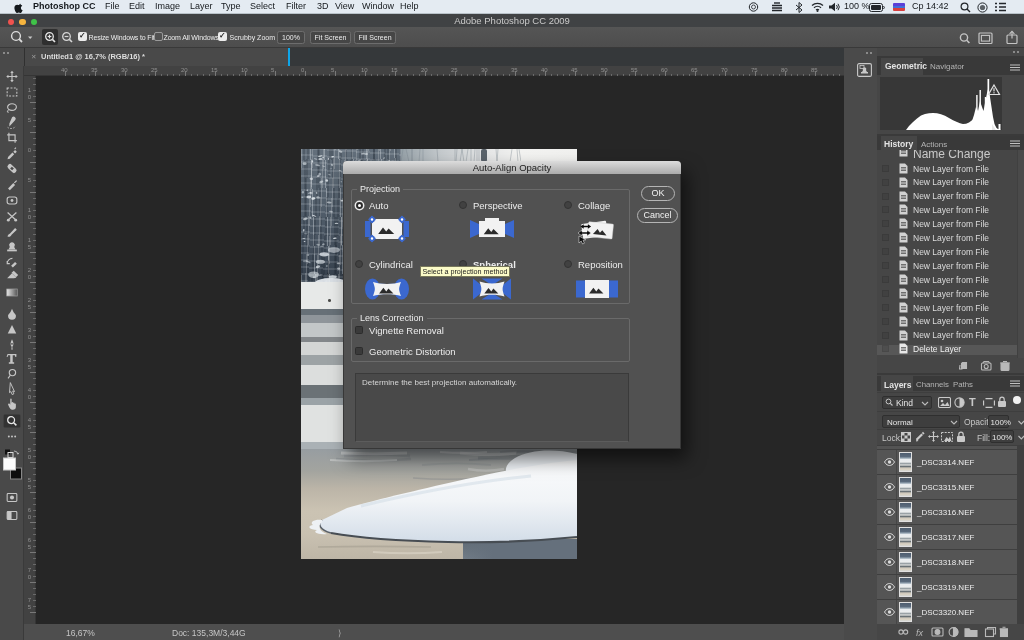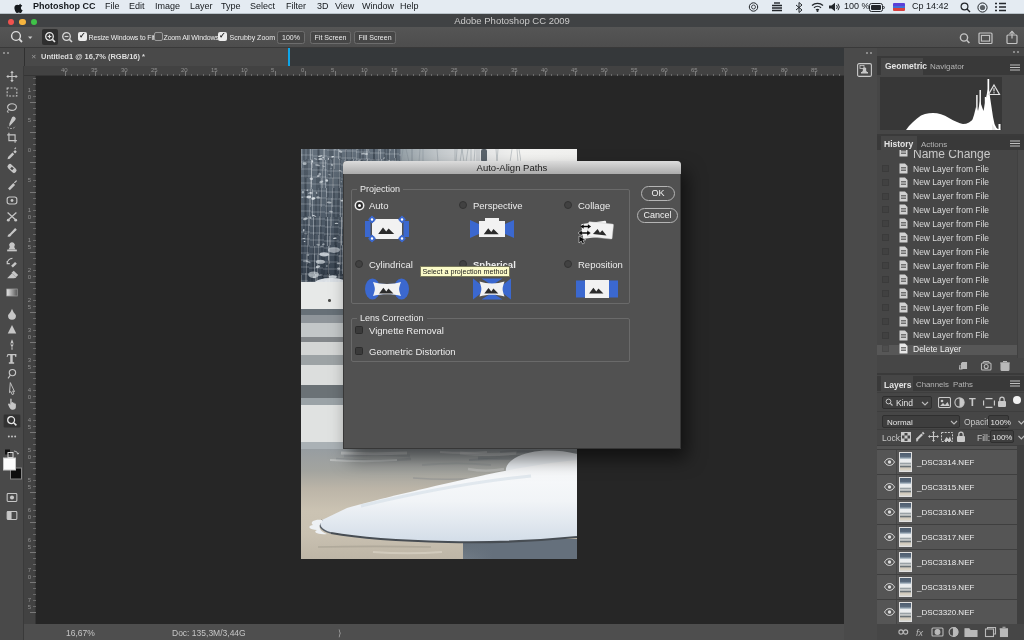--- a/index.html
+++ b/index.html
@@ -791,21 +791,21 @@
         <path d="M209 33 C232 26 256 21 276 19 L276 42 C252 40 228 42 216 47 C206 42 203 37 209 33 Z" fill="#b5c6d8" opacity="0.75"></path>
         <path d="M276 16 C245 19 205 26 165 35 C125 44 78 55 46 64 L21 76 C16 80 19 86 30 89 C58 94 102 97 147 98 C197 99 246 96 276 93 Z" fill="url(#mg)"></path>
         <path d="M60 62 C110 50 170 38 230 32" stroke="#cdd9e4" stroke-width="3" fill="none" opacity="0.5"></path>
         <path d="M30 89 C58 94 102 97 147 98 C197 99 246 96 276 93" stroke="#474d53" stroke-width="2.2" fill="none"></path>
         <path d="M21 76 C16 80 19 86 30 89" stroke="#596068" stroke-width="1.6" fill="none"></path>
         <path d="M21 76 C14 75 8 78 12 81 C5 82 9 86 16 86 C11 88 17 91 26 90 C19 88 16 82 21 78 Z" fill="#eef1f4"></path>
       </svg>
     </div>
 
 <div class="abs" id="dlg">
-  <div id="dlgtitle">Auto-Align Paths</div>
+  <div id="dlgtitle">Auto-Align Opacity</div>
   <div class="group" style="left:8px;top:28px;width:279px;height:115px;"></div>
   <div class="glabel" style="left:14px;top:23px;">Projection</div>
   <svg class="abs" style="left:11px;top:39px;" width="11" height="11" viewBox="0 0 11 11">
         <circle cx="5.5" cy="5.5" r="4.2" fill="#2b2b2b" stroke="#ececec" stroke-width="1.5"></circle>
         <circle cx="5.5" cy="5.5" r="1.5" fill="#fff"></circle>
       </svg>
   <div class="dtext" style="left:26px;top:39px;">Auto</div>
   <div class="radio" style="left:116px;top:40px;"></div>
   <div class="dtext" style="left:130px;top:39px;">Perspective</div>
   <div class="radio" style="left:221px;top:40px;"></div>
@@ -815,20 +815,23 @@
   <div class="radio" style="left:116px;top:99px;"></div>
   <div class="dtext" style="left:130px;top:98px;font-weight:bold;">Spherical</div>
   <div class="radio" style="left:221px;top:99px;"></div>
   <div class="dtext" style="left:235px;top:98px;">Reposition</div>
   <div class="group" style="left:8px;top:157px;width:279px;height:44px;"></div>
   <div class="glabel" style="left:14px;top:152px;">Lens Correction</div>
   <div class="chk" style="left:12px;top:165px;"></div>
   <div class="dtext" style="left:26px;top:164px;">Vignette Removal</div>
   <div class="chk" style="left:12px;top:186px;"></div>
   <div class="dtext" style="left:26px;top:185px;">Geometric Distortion</div>
+  <div id="descbox">
+        <span style="position:absolute;left:6px;top:4px;font-size:8px;color:#d6d6d6;">Determine the best projection automatically.</span>
+      </div>
   <svg class="abs" style="left:19px;top:52px;" width="50" height="32" viewBox="-25 -16 50 32">
         <rect x="-22" y="-8" width="5.5" height="16" fill="#3b68cf"></rect>
         <rect x="16.5" y="-8" width="5.5" height="16" fill="#3b68cf"></rect>
         <rect x="-15" y="-10" width="30" height="20" rx="1.5" fill="#f2f2f2"></rect>
         <path transform="translate(0,1) scale(0.8)" d="M-11 5 L-5-3 -1 2 2-2 9 5 z" fill="#2b2b2b"></path>
         <g transform="translate(-15,-9.5)">
           <circle r="2.9" fill="#3b68cf"></circle>
           <circle r="1.2" fill="#fff"></circle>
           <circle cx="0" cy="-2.7" r="1" fill="#3b68cf"></circle>
           <circle cx="0" cy="2.7" r="1" fill="#3b68cf"></circle>

